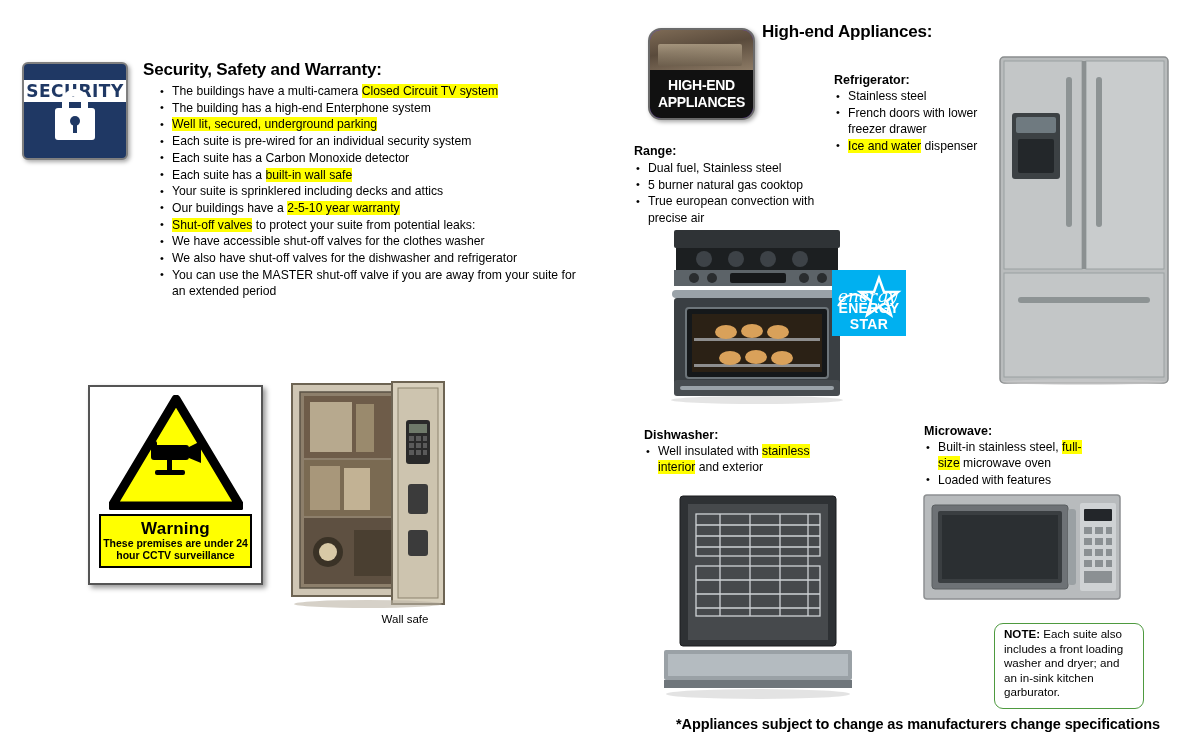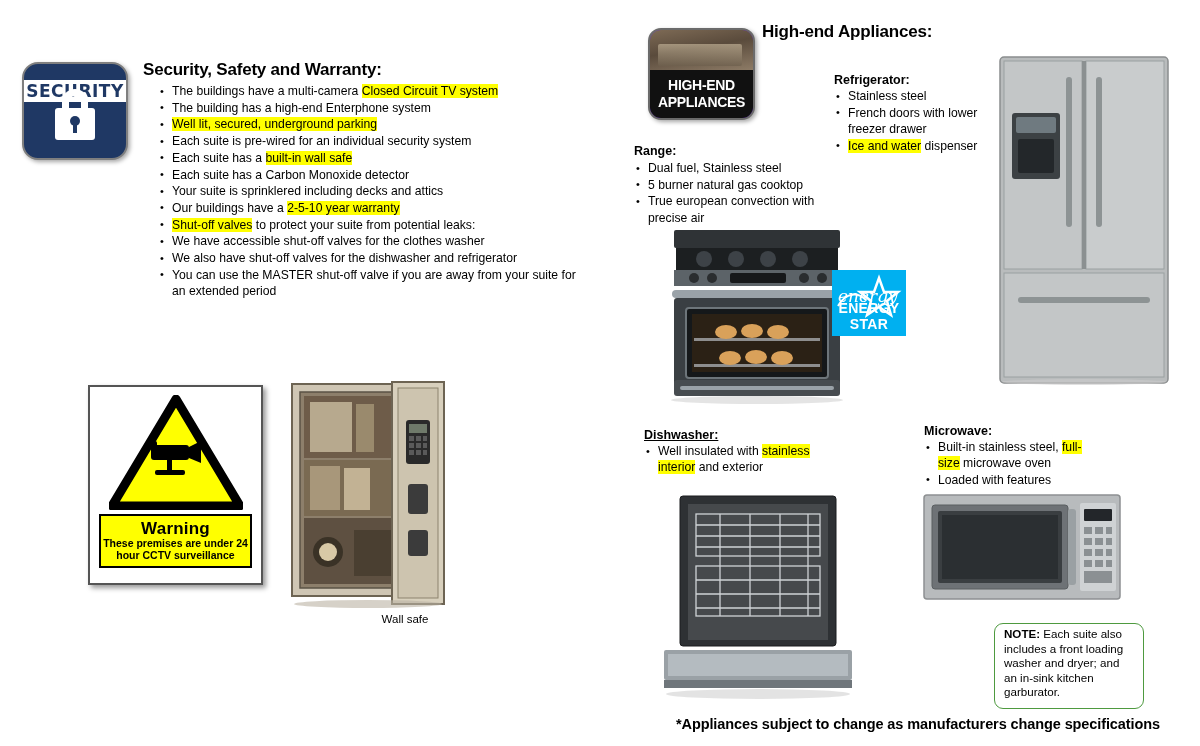--- a/index.html
+++ b/index.html
@@ -58,21 +58,21 @@
   }
   .indent-1 {
     margin-left: 28px;
     margin-top: 0px;
   }
 
   
   .sec-logo {
     width: 102px;
     height: 94px;
-    border-radius: 16px;
+    border-radius: 6px;
     background: #1f3864;
     border: 2px solid #7f7f7f;
     box-shadow: 2px 2px 4px rgba(0,0,0,0.35);
     overflow: hidden;
   }
   .sec-logo .band {
     position: absolute;
     left: 0; right: 0;
     top: 16px;
     height: 22px;
@@ -265,22 +265,22 @@
 </div>
 
 <div class="abs section-heading" style="left:143px; top:60px;">Security, Safety and Warranty:</div>
 
 <div class="abs" style="left:158px; top:83px; width:430px;">
   <ul class="bl" id="sec-bullets">
       <li><span>The buildings have a multi-camera </span><span class="hl">Closed Circuit TV system</span></li>
       <li><span>The building has a high-end Enterphone system</span></li>
       <li><span class="hl">Well lit, secured, underground parking</span></li>
       <li><span>Each suite is pre-wired for an individual security system</span></li>
+      <li><span>Each suite has a Carbon Monoxide detector</span></li>
       <li><span>Each suite has a </span><span class="hl">built-in wall safe</span></li>
-      <li><span>Each suite has a Carbon Monoxide detector</span></li>
       <li><span>Your suite is sprinklered including decks and attics</span></li>
       <li><span>Our buildings have a </span><span class="hl">2-5-10 year warranty</span></li>
       <li><span class="hl">Shut-off valves</span><span> to protect your suite from potential leaks:</span></li>
     </ul>
   <ul class="bl sub indent-1" id="sec-sub-bullets">
       <li>We have accessible shut-off valves for the clothes washer</li>
       <li>We also have shut-off valves for the dishwasher and refrigerator</li>
       <li>You can use the MASTER shut-off valve if you are away from your suite for an extended period</li>
     </ul>
 </div>
@@ -446,21 +446,21 @@
     <rect x="18" y="62" width="40" height="16" rx="2" fill="#6f7a80"></rect>
     <rect x="20" y="84" width="36" height="34" rx="2" fill="#23272a"></rect>
 
     <rect x="6" y="218" width="160" height="104" fill="#c3c6c7" stroke="#9aa0a1"></rect>
     <rect x="20" y="242" width="132" height="6" rx="3" fill="#8d9394"></rect>
 
     <ellipse cx="86" cy="327" rx="82" ry="3" fill="#cccccc" opacity=".6"></ellipse>
   </svg>
 </div>
 
-<div class="abs sub-heading" style="left:644px; top:428px;text-decoration:underline;">Dishwasher:</div>
+<div class="abs sub-heading" style="left:644px; top:428px;">Dishwasher:</div>
 <div class="abs" style="left:644px; top:443px; width:190px;">
   <ul class="bl" id="dish-bullets">
       <li><span>Well insulated with </span><span class="hl">stainless interior</span><span> and exterior</span></li>
     </ul>
 </div>
 
 <div class="abs" style="left:658px; top:492px;">
   <svg width="200" height="212" viewBox="0 0 200 212">
 
     <rect x="22" y="4" width="156" height="150" rx="3" fill="#2e3134" stroke="#1b1d1f"></rect>

